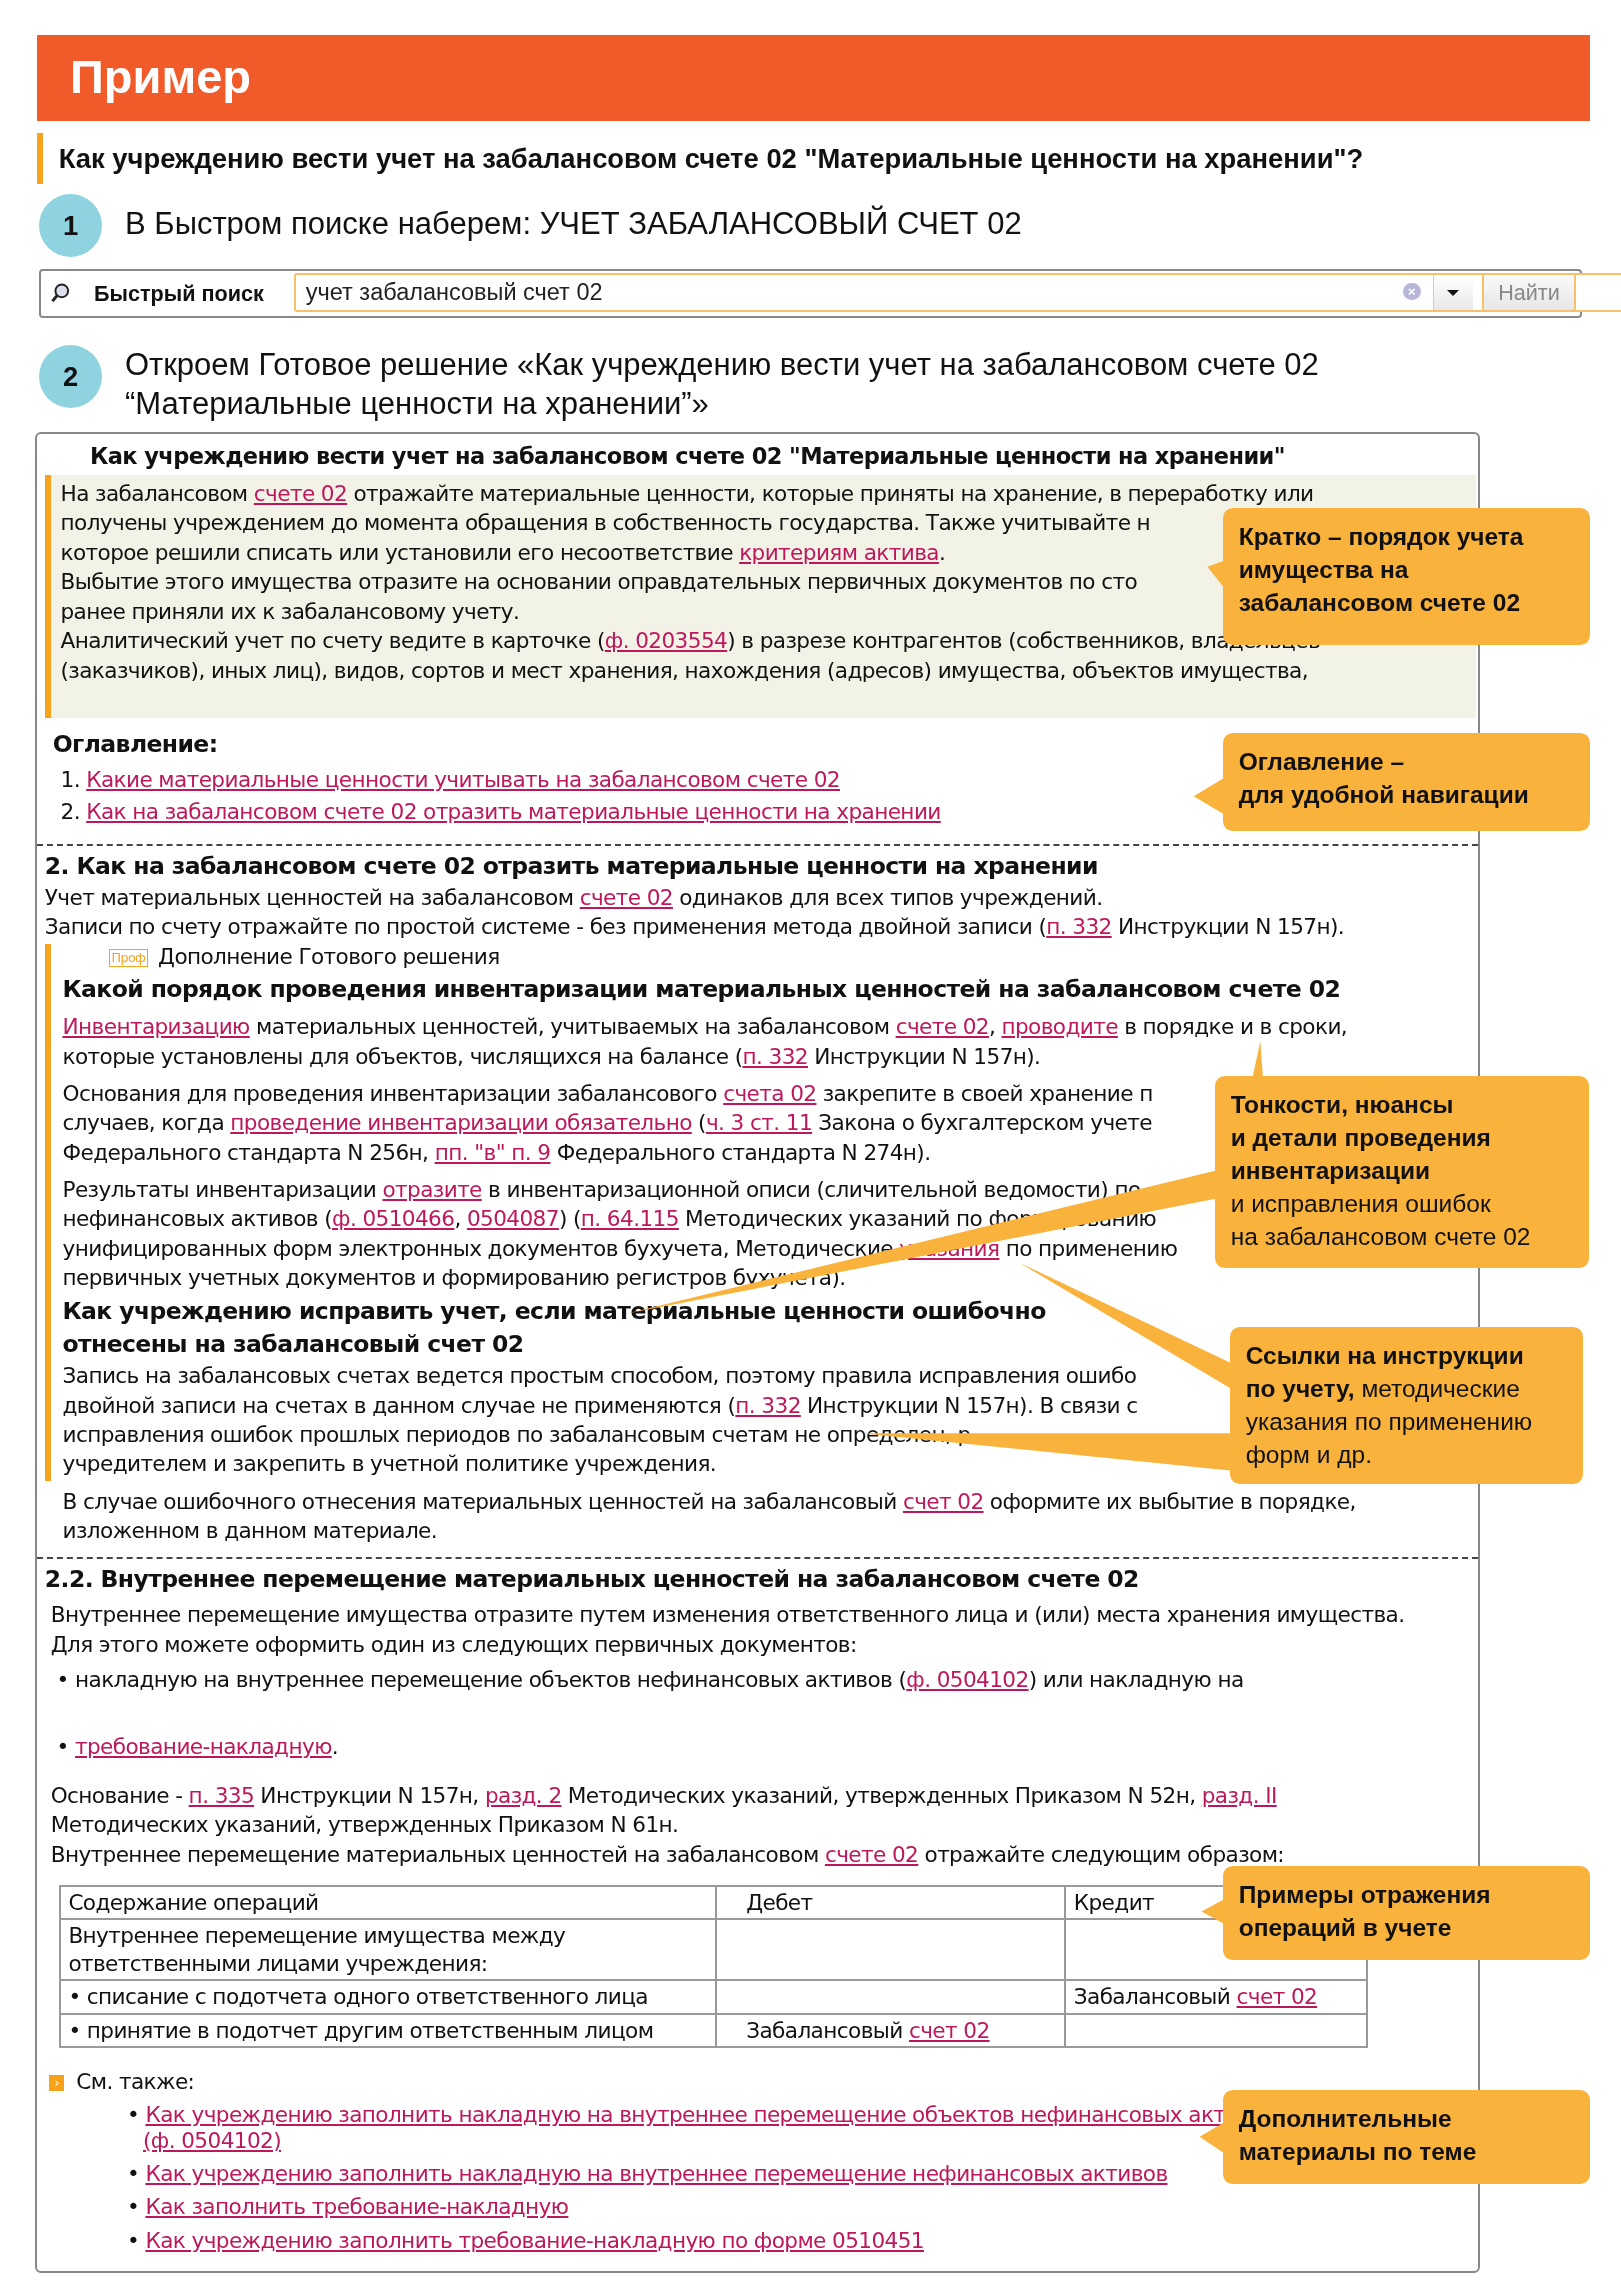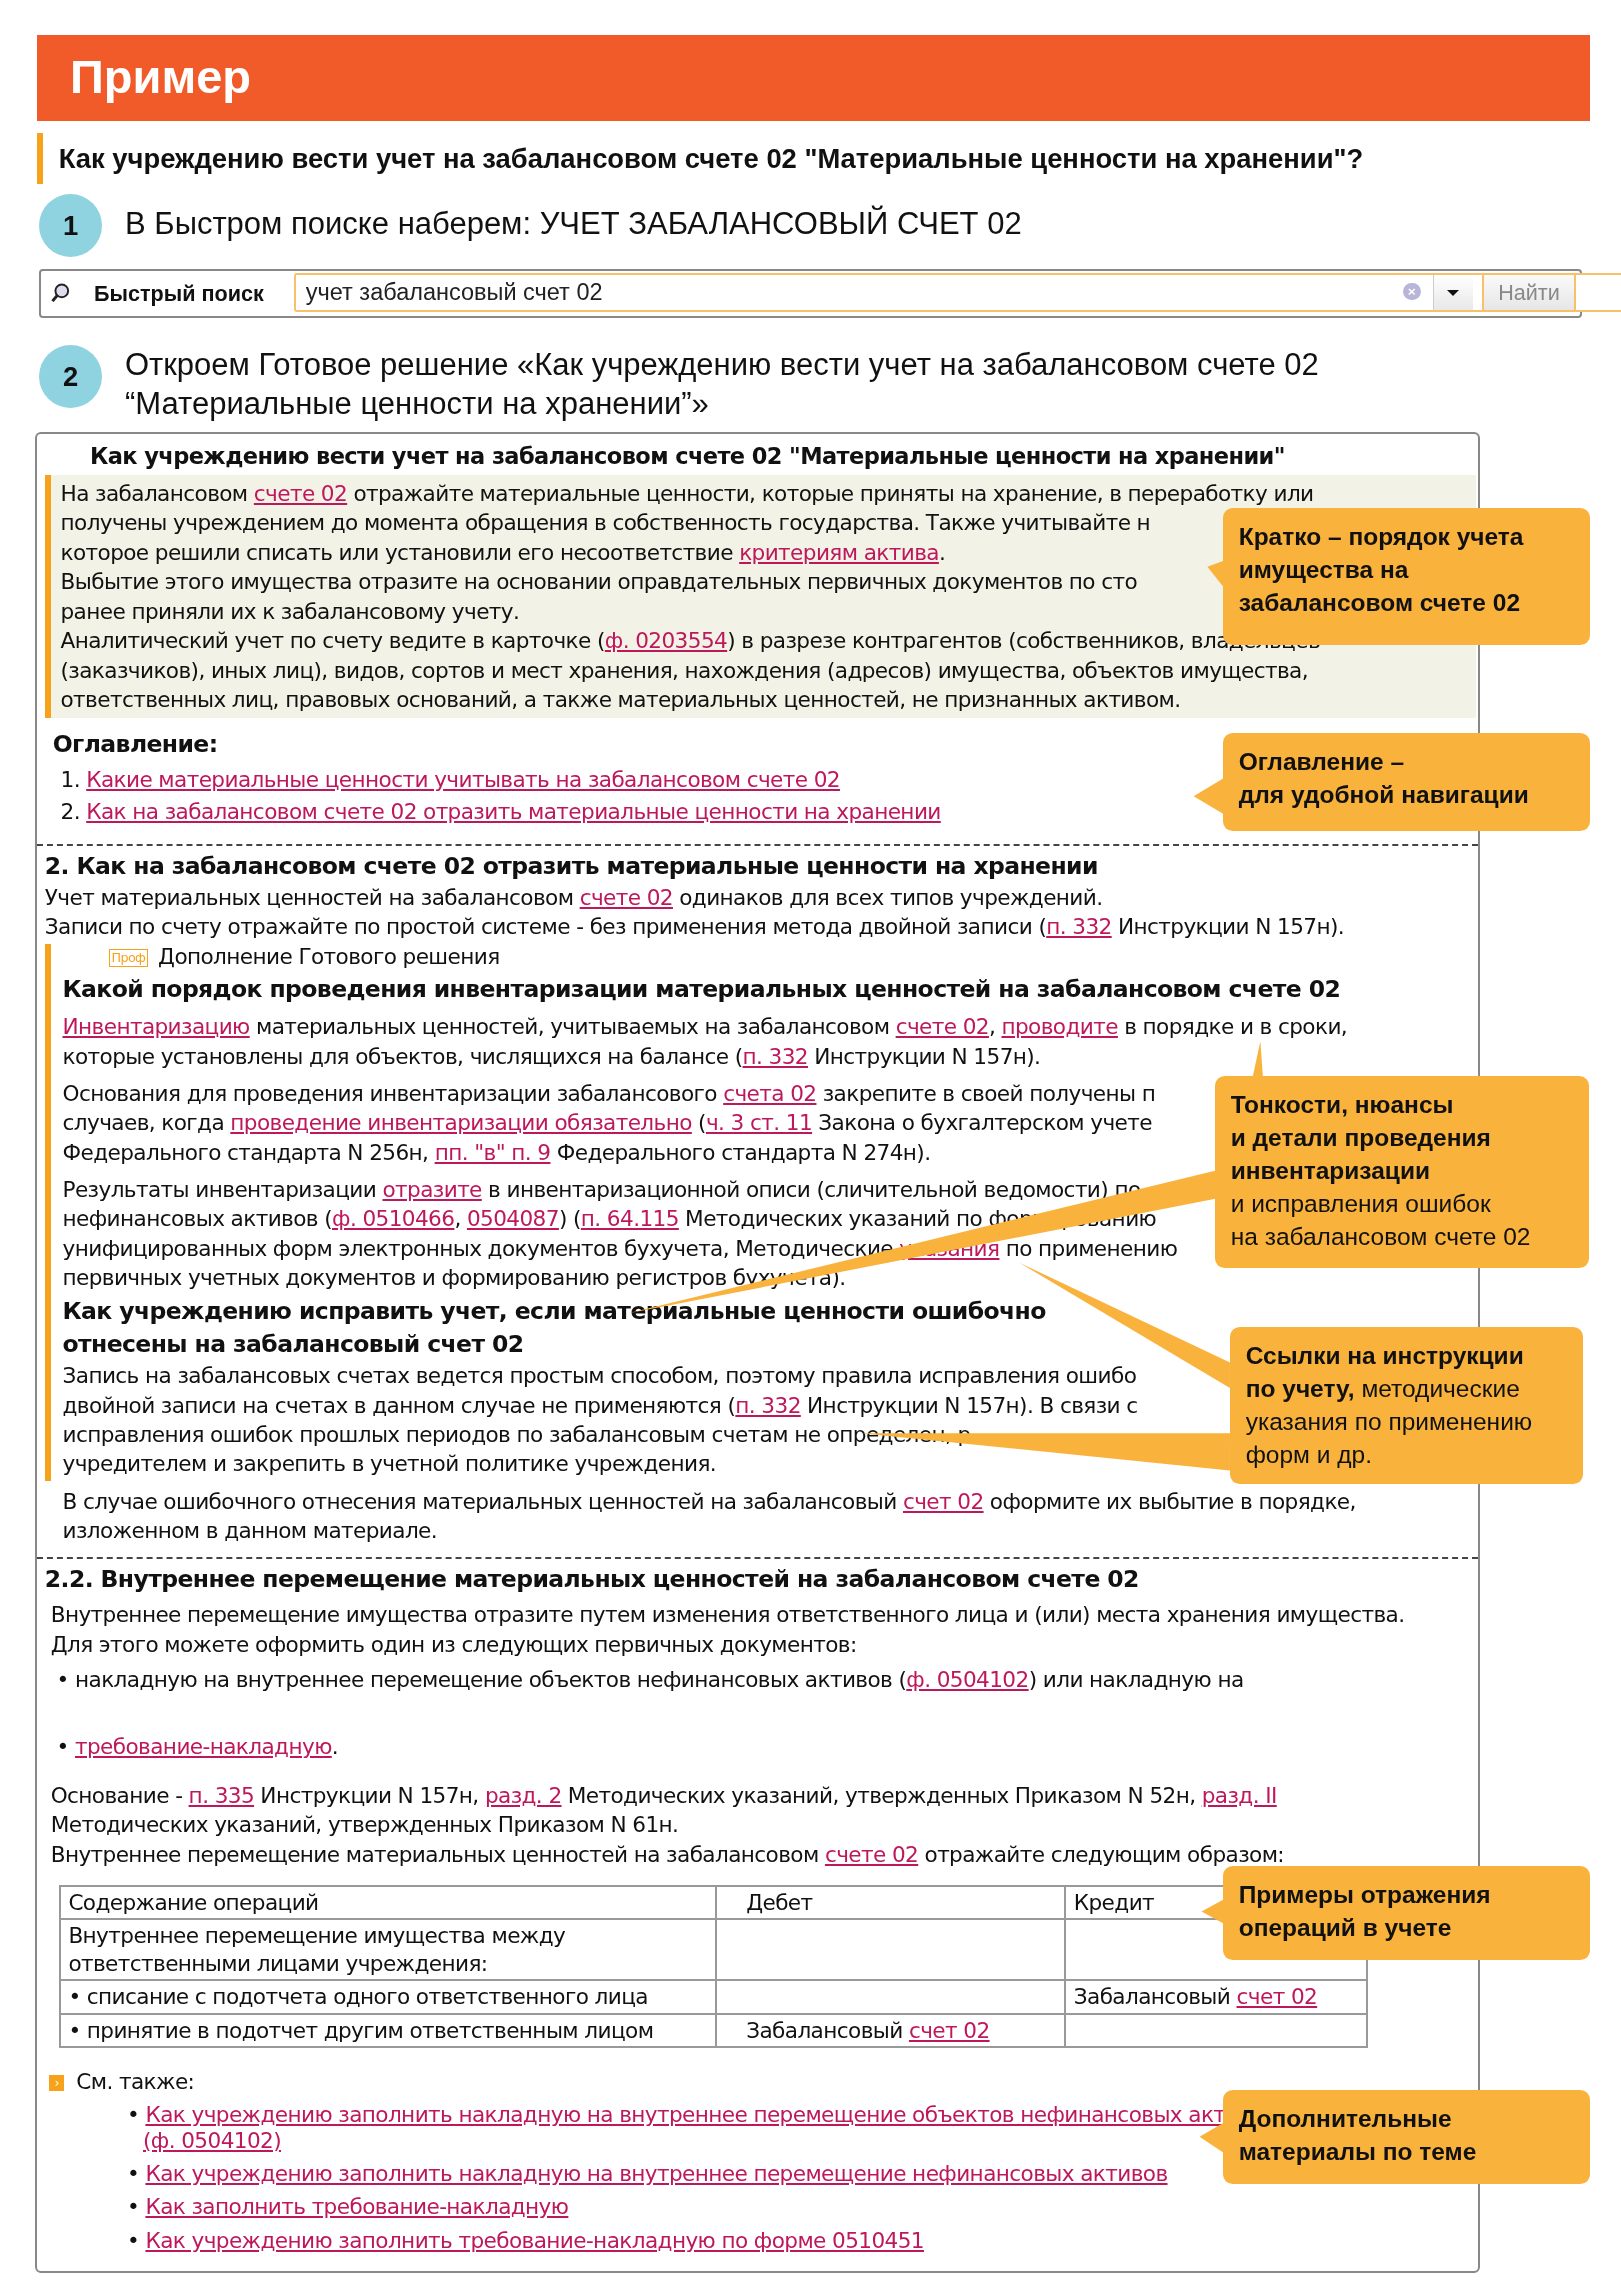--- a/index.html
+++ b/index.html
@@ -65,39 +65,38 @@
   <div class="t b" style="left:53px;top:7.8px;font-size:22.5px;">Как учреждению вести учет на забалансовом счете 02 "Материальные ценности на хранении"</div>
 
   <div class="summary"></div>
   <div class="t" style="left:23.5px;top:45px"><span>На забалансовом </span><a>счете 02</a><span> отражайте материальные ценности, которые приняты на хранение, в переработку или</span></div>
   <div class="t" style="left:23.5px;top:74px">получены учреждением до момента обращения в собственность государства. Также учитывайте н</div>
   <div class="t" style="left:23.5px;top:104px"><span>которое решили списать или установили его несоответствие </span><a>критериям актива</a><span>.</span></div>
   <div class="t" style="left:23.5px;top:133px">Выбытие этого имущества отразите на основании оправдательных первичных документов по сто</div>
   <div class="t" style="left:23.5px;top:163px">ранее приняли их к забалансовому учету.</div>
   <div class="t" style="left:23.5px;top:192px"><span>Аналитический учет по счету ведите в карточке (</span><a>ф. 0203554</a><span>) в разрезе контрагентов (собственников, владельцев</span></div>
   <div class="t" style="left:23.5px;top:222px">(заказчиков), иных лиц), видов, сортов и мест хранения, нахождения (адресов) имущества, объектов имущества,</div>
-  <div class="t" style="left:23.5px;top:251px">ответственных лиц, правовых оснований, а также материальных ценностей, не признанных активом.</div>
 
   <div class="t b" style="left:15.7px;top:296px;font-size:23.5px">Оглавление:</div>
   <div class="t" style="left:23.5px;top:331px"><span>1.</span> <a>Какие материальные ценности учитывать на забалансовом счете 02</a></div>
   <div class="t" style="left:23.5px;top:363px"><span>2.</span> <a>Как на забалансовом счете 02 отразить материальные ценности на хранении</a></div>
 
   <div class="dash" style="top:410px"></div>
 
   <div class="t b" style="left:7.8px;top:418px;font-size:23.5px">2. Как на забалансовом счете 02 отразить материальные ценности на хранении</div>
   <div class="t" style="left:7.8px;top:449px"><span>Учет материальных ценностей на забалансовом </span><a>счете 02</a><span> одинаков для всех типов учреждений.</span></div>
   <div class="t" style="left:7.8px;top:478px"><span>Записи по счету отражайте по простой системе - без применения метода двойной записи (</span><a>п. 332</a><span> Инструкции N 157н).</span></div>
 
   <div class="ybar" style="top:510px;height:537px"></div>
   <div class="t" style="left:25.5px;top:508px"><span class="prof">Проф</span><span>Дополнение Готового решения</span></div>
 
   <div class="t b" style="left:25.5px;top:541px;font-size:23.5px">Какой порядок проведения инвентаризации материальных ценностей на забалансовом счете 02</div>
   <div class="t" style="left:25.5px;top:578px"><a>Инвентаризацию</a><span> материальных ценностей, учитываемых на забалансовом </span><a>счете 02</a><span>, </span><a>проводите</a><span> в порядке и в сроки,</span></div>
   <div class="t" style="left:25.5px;top:608px"><span>которые установлены для объектов, числящихся на балансе (</span><a>п. 332</a><span> Инструкции N 157н).</span></div>
-  <div class="t" style="left:25.5px;top:645px"><span>Основания для проведения инвентаризации забалансового </span><a>счета 02</a><span> закрепите в своей получены п</span></div>
+  <div class="t" style="left:25.5px;top:645px"><span>Основания для проведения инвентаризации забалансового </span><a>счета 02</a><span> закрепите в своей хранение п</span></div>
   <div class="t" style="left:25.5px;top:674px"><span>случаев, когда </span><a>проведение инвентаризации обязательно</a><span> (</span><a>ч. 3 ст. 11</a><span> Закона о бухгалтерском учете</span></div>
   <div class="t" style="left:25.5px;top:704px"><span>Федерального стандарта N 256н, </span><a>пп. "в" п. 9</a><span> Федерального стандарта N 274н).</span></div>
   <div class="t" style="left:25.5px;top:741px"><span>Результаты инвентаризации </span><a>отразите</a><span> в инвентаризационной описи (сличительной ведомости) по</span></div>
   <div class="t" style="left:25.5px;top:770px"><span>нефинансовых активов (</span><a>ф. 0510466</a><span>, </span><a>0504087</a><span>) (</span><a>п. 64.115</a><span> Методических указаний по формированию</span></div>
   <div class="t" style="left:25.5px;top:800px"><span>унифицированных форм электронных документов бухучета, Методические </span><a>указания</a><span> по применению</span></div>
   <div class="t" style="left:25.5px;top:829px">первичных учетных документов и формированию регистров бухучета).</div>
 
   <div class="t b" style="left:25.5px;top:863px;font-size:23.5px">Как учреждению исправить учет, если материальные ценности ошибочно</div>
   <div class="t b" style="left:25.5px;top:896px;font-size:23.5px">отнесены на забалансовый счет 02</div>
   <div class="t" style="left:25.5px;top:927px">Запись на забалансовых счетах ведется простым способом, поэтому правила исправления ошибо</div>

